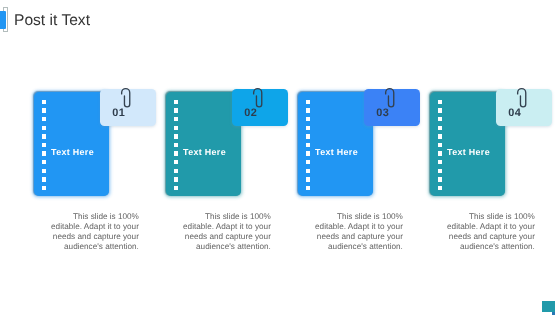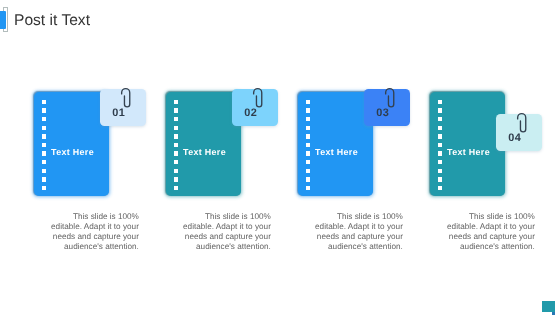--- a/index.html
+++ b/index.html
@@ -24,21 +24,21 @@
   .dots i:nth-child(1){top:0px;}      .dots i:nth-child(2){top:8.63px;}
   .dots i:nth-child(3){top:17.26px;}  .dots i:nth-child(4){top:25.89px;}
   .dots i:nth-child(5){top:34.52px;}  .dots i:nth-child(6){top:43.15px;}
   .dots i:nth-child(7){top:51.78px;}  .dots i:nth-child(8){top:60.41px;}
   .dots i:nth-child(9){top:69.04px;}  .dots i:nth-child(10){top:77.67px;}
   .dots i:nth-child(11){top:86.30px;}
   .th{position:absolute;left:1.6px;right:0.4px;top:56px;text-align:center;color:#fff;
       font-weight:bold;font-size:8.9px;letter-spacing:.35px;line-height:1;}
 
   
-  .tag{position:absolute;left:65.6px;top:89.3px;width:46px;height:37px;border-radius:4.5px;
+  .tag{position:absolute;left:65.6px;top:89.3px;width:56px;height:37px;border-radius:4.5px;
        box-shadow:0 1px 3px rgba(120,150,180,.28);}
   .num{position:absolute;left:12.3px;top:17.6px;font-size:10.9px;font-weight:bold;color:#2f3d4c;letter-spacing:.3px;}
   .clip{position:absolute;left:19.5px;top:-2px;}
 
   
   .cap{position:absolute;left:-15.5px;top:212.3px;width:120px;text-align:right;font-size:8.2px;color:#636363;}
   .capline{line-height:9.73px;white-space:nowrap;}
 
   
   .corner-mark{position:absolute;left:541px;top:301px;width:19px;height:14px;}
@@ -97,21 +97,21 @@
         <i></i>
           <i></i>
         <i></i>
           <i></i>
         <i></i>
           <i></i>
         <i></i>
       </div>
       <div class="th">Text Here</div>
     </div>
-    <div class="tag" style="background: #7dd3fc;">
+    <div class="tag" style="background: #0ea5e9;">
       <svg class="clip" width="14" height="24" viewBox="0 0 14 24">
         <path d="M5.45 9.0 V17.3 a2.65 2.65 0 0 0 5.3 0 V5.65 a4.05 4.05 0 0 0 -8.1 0 V6.9" fill="none" stroke="#33414f" stroke-width="1.35" stroke-linecap="round" stroke-linejoin="round"></path>
       </svg>
       <div class="num" style="color: rgb(47, 61, 76);">02</div>
     </div>
     <div class="cap" style="color: rgb(99, 99, 99);">
         <div class="capline">This slide is 100%</div>
         <div class="capline">editable. Adapt it to your</div>
         <div class="capline">needs and capture your</div>
         <div class="capline">audience's attention.</div>
@@ -159,21 +159,21 @@
         <i></i>
           <i></i>
         <i></i>
           <i></i>
         <i></i>
           <i></i>
         <i></i>
       </div>
       <div class="th">Text Here</div>
     </div>
-    <div class="tag" style="background: rgb(202, 238, 242); margin-top: 25px;">
+    <div class="tag" style="background: rgb(202, 238, 242);">
       <svg class="clip" width="14" height="24" viewBox="0 0 14 24">
         <path d="M5.45 9.0 V17.3 a2.65 2.65 0 0 0 5.3 0 V5.65 a4.05 4.05 0 0 0 -8.1 0 V6.9" fill="none" stroke="#33414f" stroke-width="1.35" stroke-linecap="round" stroke-linejoin="round"></path>
       </svg>
       <div class="num" style="color: rgb(47, 61, 76);">04</div>
     </div>
     <div class="cap" style="color: rgb(99, 99, 99);">
         <div class="capline">This slide is 100%</div>
         <div class="capline">editable. Adapt it to your</div>
         <div class="capline">needs and capture your</div>
         <div class="capline">audience's attention.</div>

